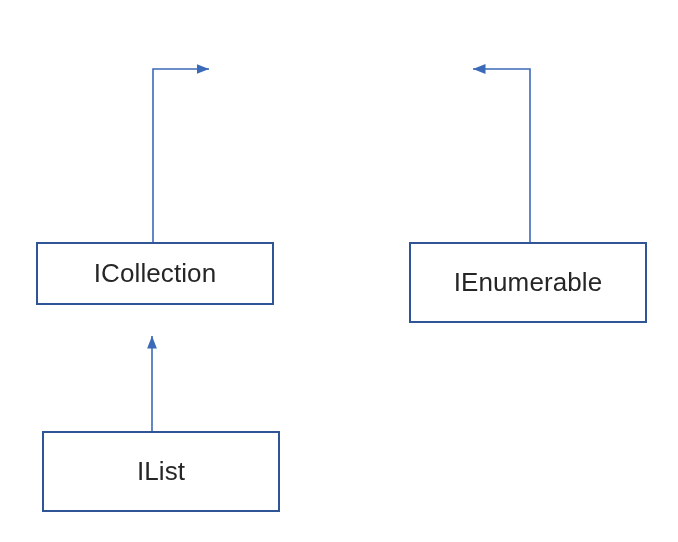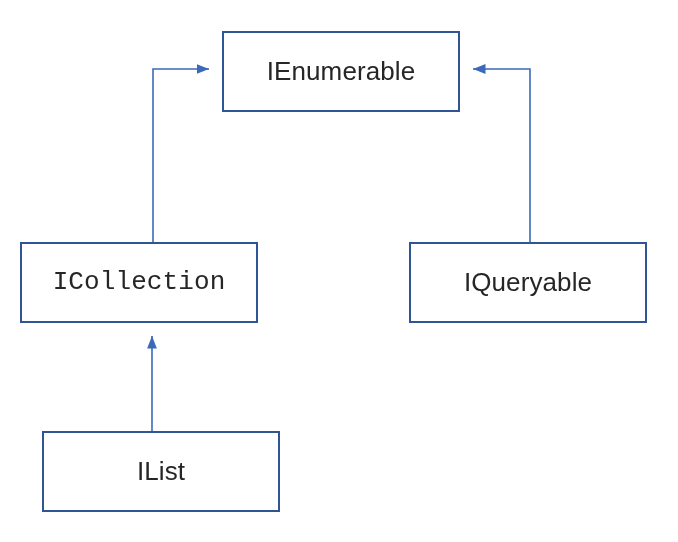--- a/index.html
+++ b/index.html
@@ -38,21 +38,21 @@
   }
   .node-label {
     font-size: 26px;
     line-height: 1.1;
     color: #262626;
     letter-spacing: 0.1px;
     white-space: nowrap;
     font-weight: 400;
   }
   #node-ienumerable { left: 222px; top: 31px;  width: 238px; height: 81px; }
-  #node-icollection { left: 20px;  top: 242px; width: 238px; height: 81px; font-family: Liberation Mono, monospace; }
+  #node-icollection { left: 36px;  top: 242px; width: 238px; height: 63px; }
   #node-iqueryable  { left: 409px; top: 242px; width: 238px; height: 81px; }
   #node-ilist       { left: 42px;  top: 431px; width: 238px; height: 81px; }
 </style>
 </head>
 <body>
 
 <div id="diagram-canvas">
 
   <svg id="connector-layer" viewBox="0 0 678 542" width="678" height="542" xmlns="http://www.w3.org/2000/svg">
     <defs>
@@ -61,29 +61,26 @@
       </marker>
     </defs>
 
     <polyline points="153,242 153,69 209,69" fill="none" stroke="#3b6ab8" stroke-width="1.6" marker-end="url(#arrow-right)"></polyline>
 
     <polyline points="530,242 530,69 473,69" fill="none" stroke="#3b6ab8" stroke-width="1.6" marker-end="url(#arrow-right)"></polyline>
 
     <polyline points="152,431 152,336" fill="none" stroke="#3b6ab8" stroke-width="1.6" marker-end="url(#arrow-right)"></polyline>
   </svg>
 
-  <div class="node-box" id="node-ienumerable">
-    <span class="node-label">IEnumerable</span>
-  </div>
 
   <div class="node-box" id="node-icollection">
     <span class="node-label">ICollection</span>
   </div>
 
   <div class="node-box" id="node-iqueryable">
-    <span class="node-label">IQueryable</span>
+    <span class="node-label">IEnumerable</span>
   </div>
 
   <div class="node-box" id="node-ilist">
     <span class="node-label">IList</span>
   </div>
 
 </div>
 
 </body></html>

